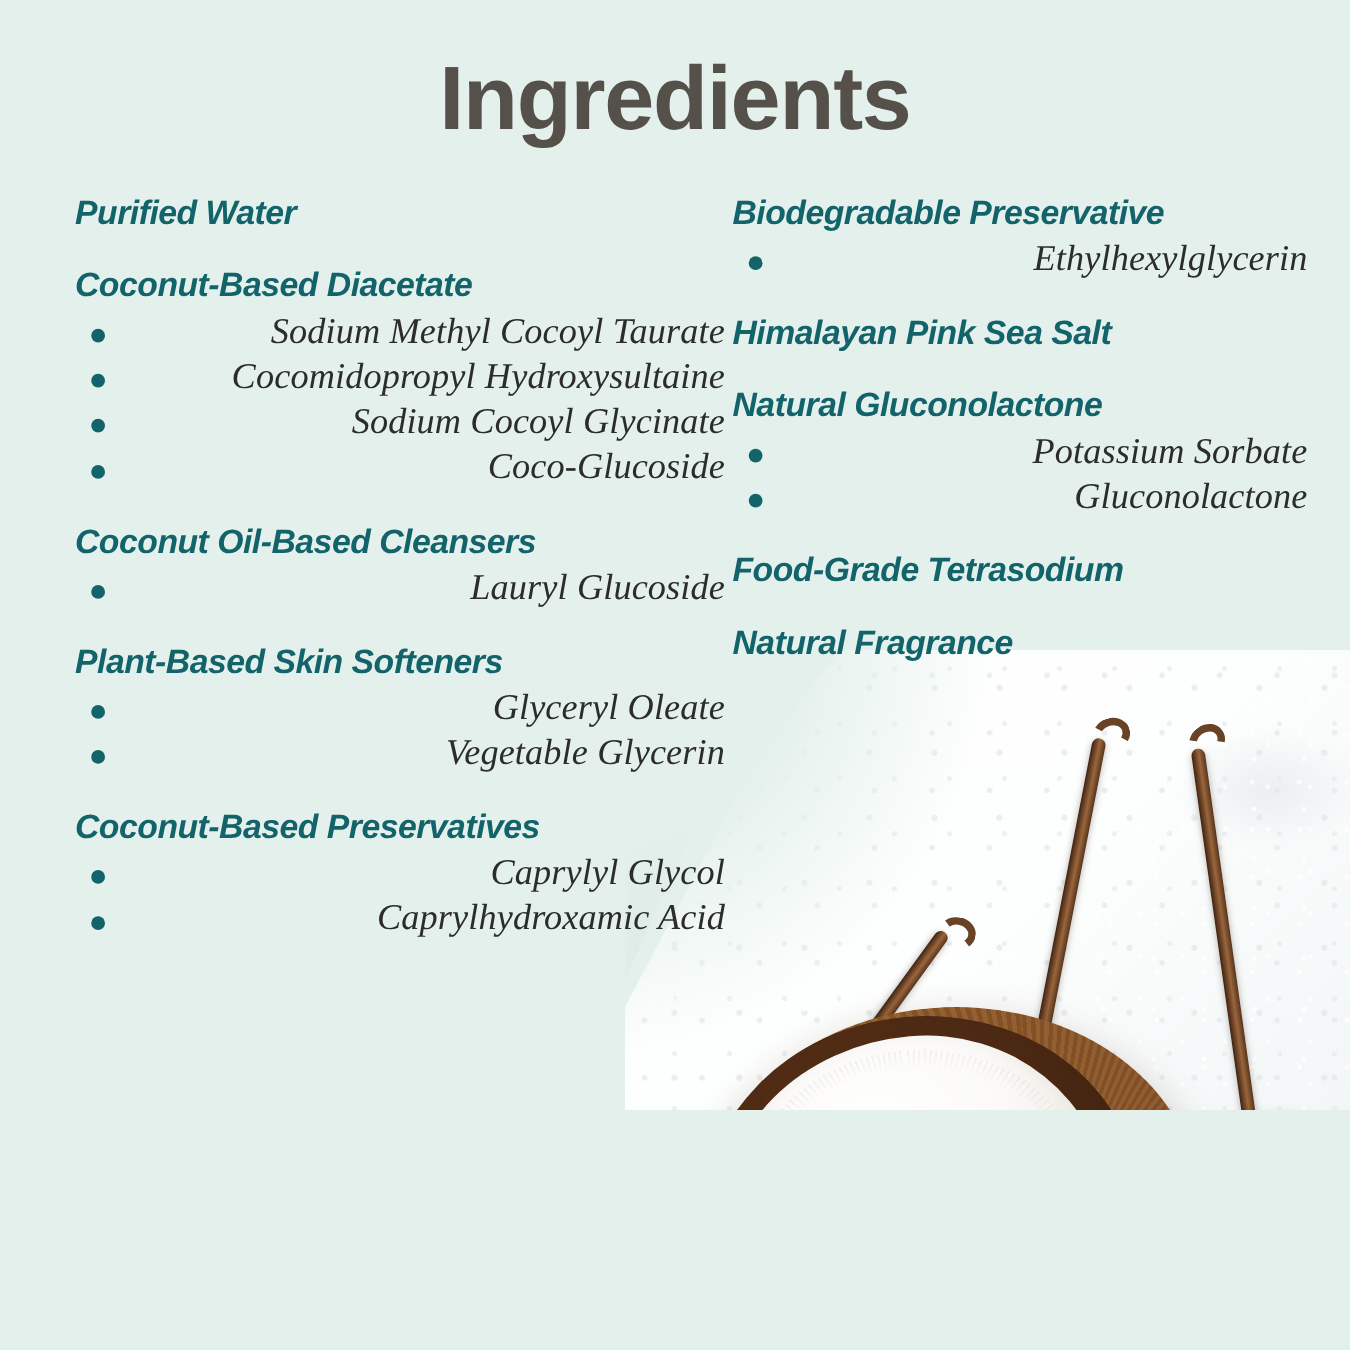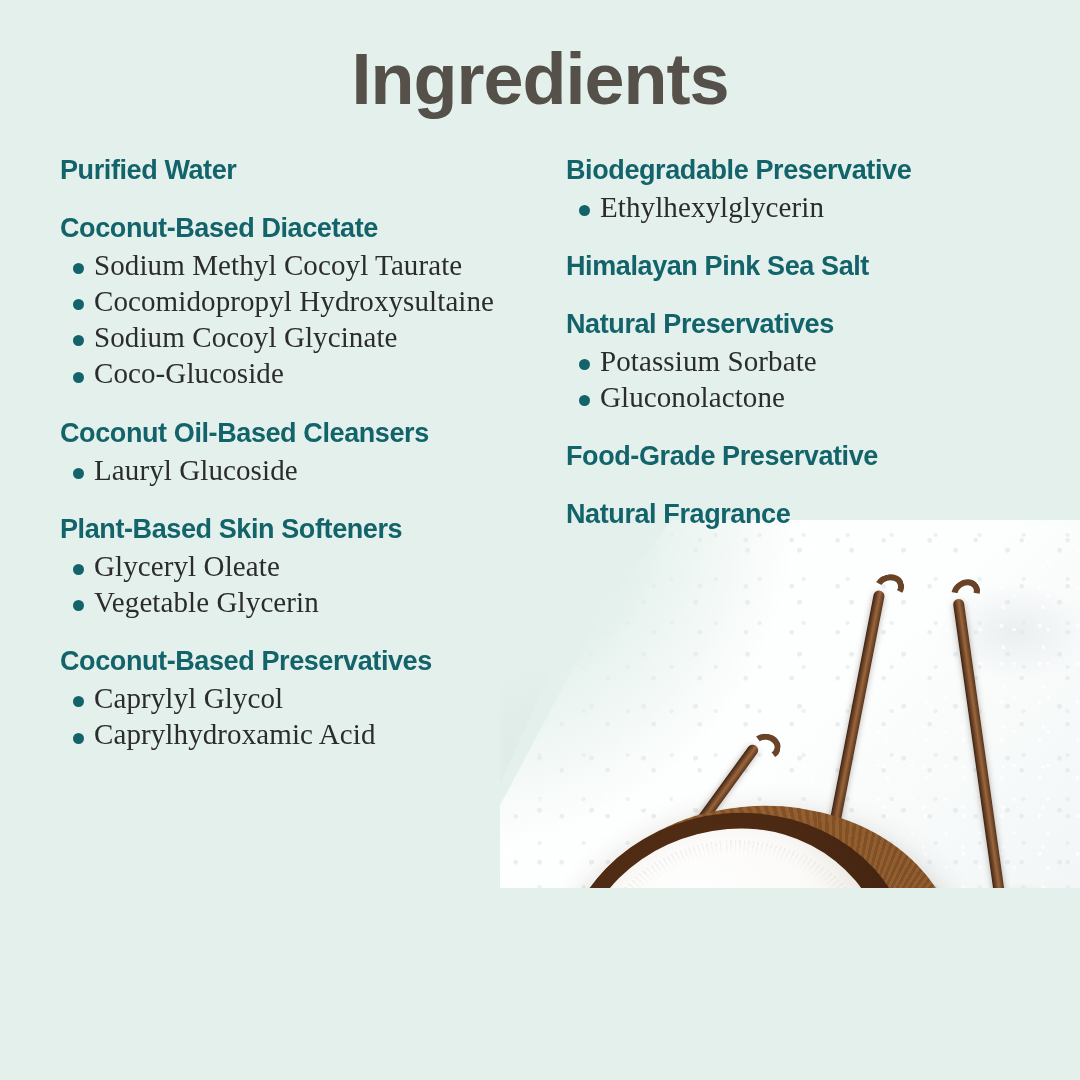--- a/index.html
+++ b/index.html
@@ -206,37 +206,38 @@
     font-size:72px;
     font-weight:700;
     letter-spacing:-1px;
     color:#55514a;
     font-family:"Liberation Sans", sans-serif;
   }
 
   .col{
     position:absolute;
     top:155px;
+    font-style:italic;
   }
   #col-left{ left:60px;  width:520px; }
-  #col-right{ left:566px; width:460px; }
+  #col-right{ left:586px; width:460px; }
 
   .group{ margin-bottom:26px; }
   .group:last-child{ margin-bottom:0; }
 
   .group-heading{
     font-size:27px;
     font-weight:700;
     color:#13636a;
     letter-spacing:-0.4px;
     line-height:1.18;
     font-family:"Liberation Sans", sans-serif;
   }
 
-  .items{ list-style:none; margin-top:2px; }
+  .items{ list-style:none; margin-top:2px;text-align:right; }
 
   .item{
     position:relative;
     padding-left:34px;
     font-size:29px;
     line-height:1.25;
     color:#2c2c2c;
     font-family:"Liberation Serif", serif;
     font-weight:400;
     letter-spacing:.1px;
@@ -324,28 +325,28 @@
         <div class="group">
           <div class="group-heading">Biodegradable Preservative</div>
           <ul class="items">
             <li class="item"><span class="bullet"></span><span>Ethylhexylglycerin</span></li>
           </ul>
         </div>
         <div class="group">
           <div class="group-heading">Himalayan Pink Sea Salt</div>
         </div>
         <div class="group">
-          <div class="group-heading">Natural Preservatives</div>
+          <div class="group-heading">Natural Gluconolactone</div>
           <ul class="items">
             <li class="item"><span class="bullet"></span><span>Potassium Sorbate</span></li>
             <li class="item"><span class="bullet"></span><span>Gluconolactone</span></li>
           </ul>
         </div>
         <div class="group">
-          <div class="group-heading">Food-Grade Preservative</div>
+          <div class="group-heading">Food-Grade Tetrasodium</div>
         </div>
         <div class="group">
           <div class="group-heading">Natural Fragrance</div>
         </div>
       </div>
   </div>
 
 </div>
 
 </body></html>

